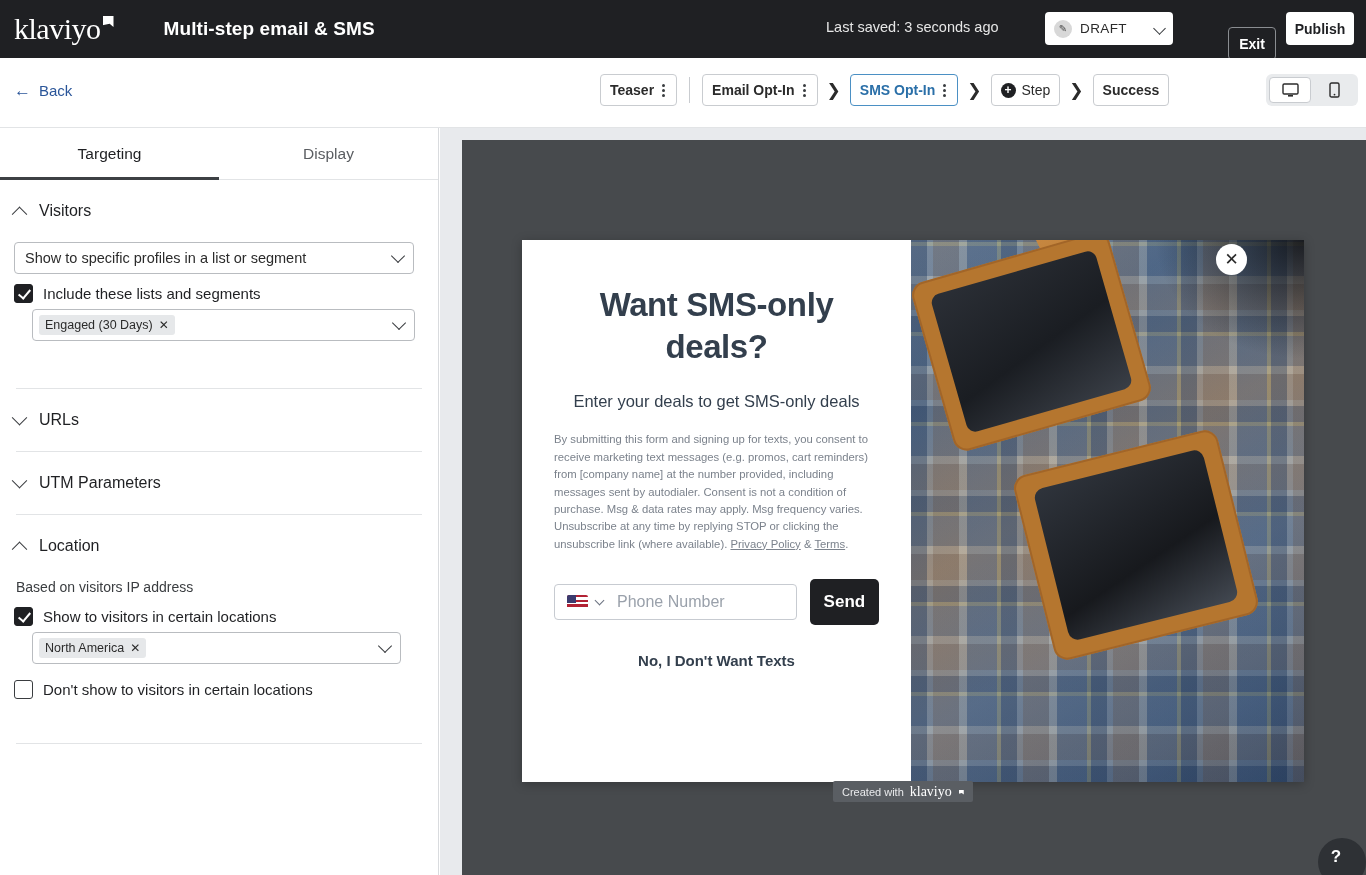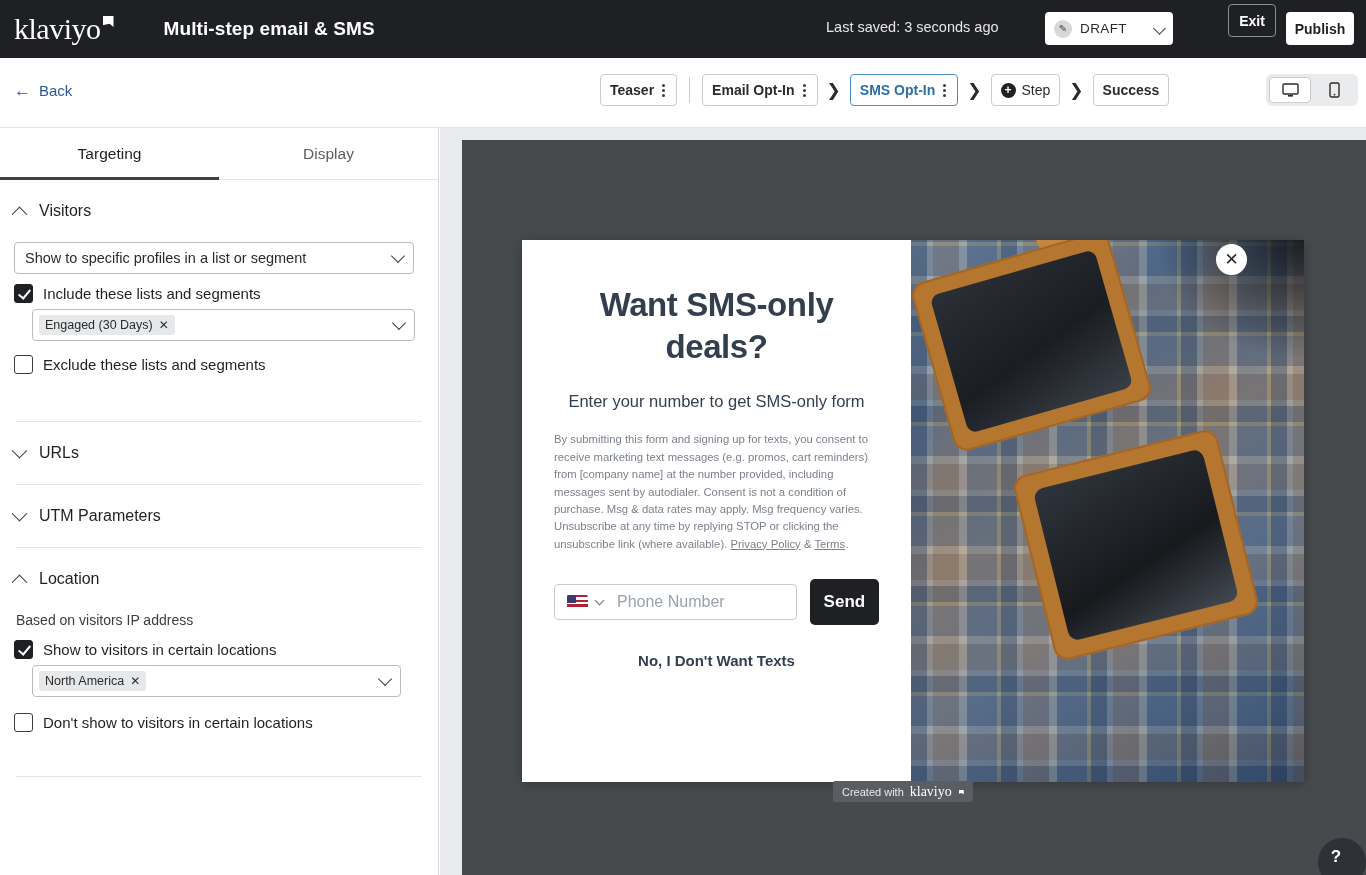--- a/index.html
+++ b/index.html
@@ -42,21 +42,21 @@
   .pencil-circle {
     width: 18px; height: 18px; border-radius: 50%; background: #d8d8d8;
     display: flex; align-items: center; justify-content: center;
     font-size: 10px; color: #4a4a4a;
   }
   .status-label { font-size: 13.5px; color: #2b2b2b; letter-spacing: 0.4px; flex: 1; }
   .chev { display: inline-block; width: 9px; height: 9px;
     border-right: 1.6px solid #33363a; border-bottom: 1.6px solid #33363a;
     transform: rotate(45deg); }
   .btn-exit {
-    position: absolute; left: 1228px; top: 4px; width: 48px; height: 33px;
+    position: absolute; left: 1228px; top: 27px; width: 48px; height: 33px;
     background: #1f2023; color: #ffffff; border: 1px solid #8a8d91; border-radius: 4px;
     font-size: 14px; font-weight: bold; cursor: pointer;
     font-family: "Liberation Sans", sans-serif;
   }
   .btn-publish {
     position: absolute; left: 1286px; top: 12px; width: 68px; height: 33px;
     background: #ffffff; color: #1f2023; border: none; border-radius: 4px;
     font-size: 14px; font-weight: bold; cursor: pointer;
     font-family: "Liberation Sans", sans-serif;
   }
@@ -398,24 +398,20 @@
 
       <div class="tag-select" style="width:383px; margin-left:18px">
         <span class="tag">
           <span>Engaged (30 Days)</span>
           <span class="x">✕</span>
         </span>
         <span style="flex:1"></span>
         <span class="select-chev"></span>
       </div>
 
-      <div class="chk-row" style="margin-top:14px">
-        <span class="chkbox"></span>
-        <span class="chk-label">Exclude these lists and segments</span>
-      </div>
 
       <div class="hr" style="margin-top:47px"></div>
 
       <div class="section-head">
         <span class="sec-chev down"></span>
         <span class="ctitle">URLs</span>
       </div>
       <div class="hr"></div>
 
       <div class="section-head">
@@ -453,21 +449,21 @@
       <div class="hr" style="margin-top:44px"></div>
     </div>
   </div>
 
   <div class="canvas">
     <div class="preview">
 
       <div class="modal">
         <div class="modal-left">
           <div class="headline">Want SMS-only deals?</div>
-          <div class="subhead">Enter your number to get SMS-only form</div>
+          <div class="subhead">Enter your deals to get SMS-only deals</div>
           <div class="legal"><span>By submitting this form and signing up for texts, you consent to receive marketing text messages (e.g. promos, cart reminders) from [company name] at the number provided, including messages sent by autodialer. Consent is not a condition of purchase. Msg &amp; data rates may apply. Msg frequency varies. Unsubscribe at any time by replying STOP or clicking the unsubscribe link (where available). </span><a href="#">Privacy Policy</a><span> &amp; </span><a href="#">Terms</a><span>.</span></div>
 
           <div class="phone-row">
             <div class="phone-input">
               <span class="flag"></span>
               <span class="flag-chev"></span>
               <span class="phone-ph">Phone Number</span>
             </div>
             <button class="send-btn">Send</button>
           </div>

